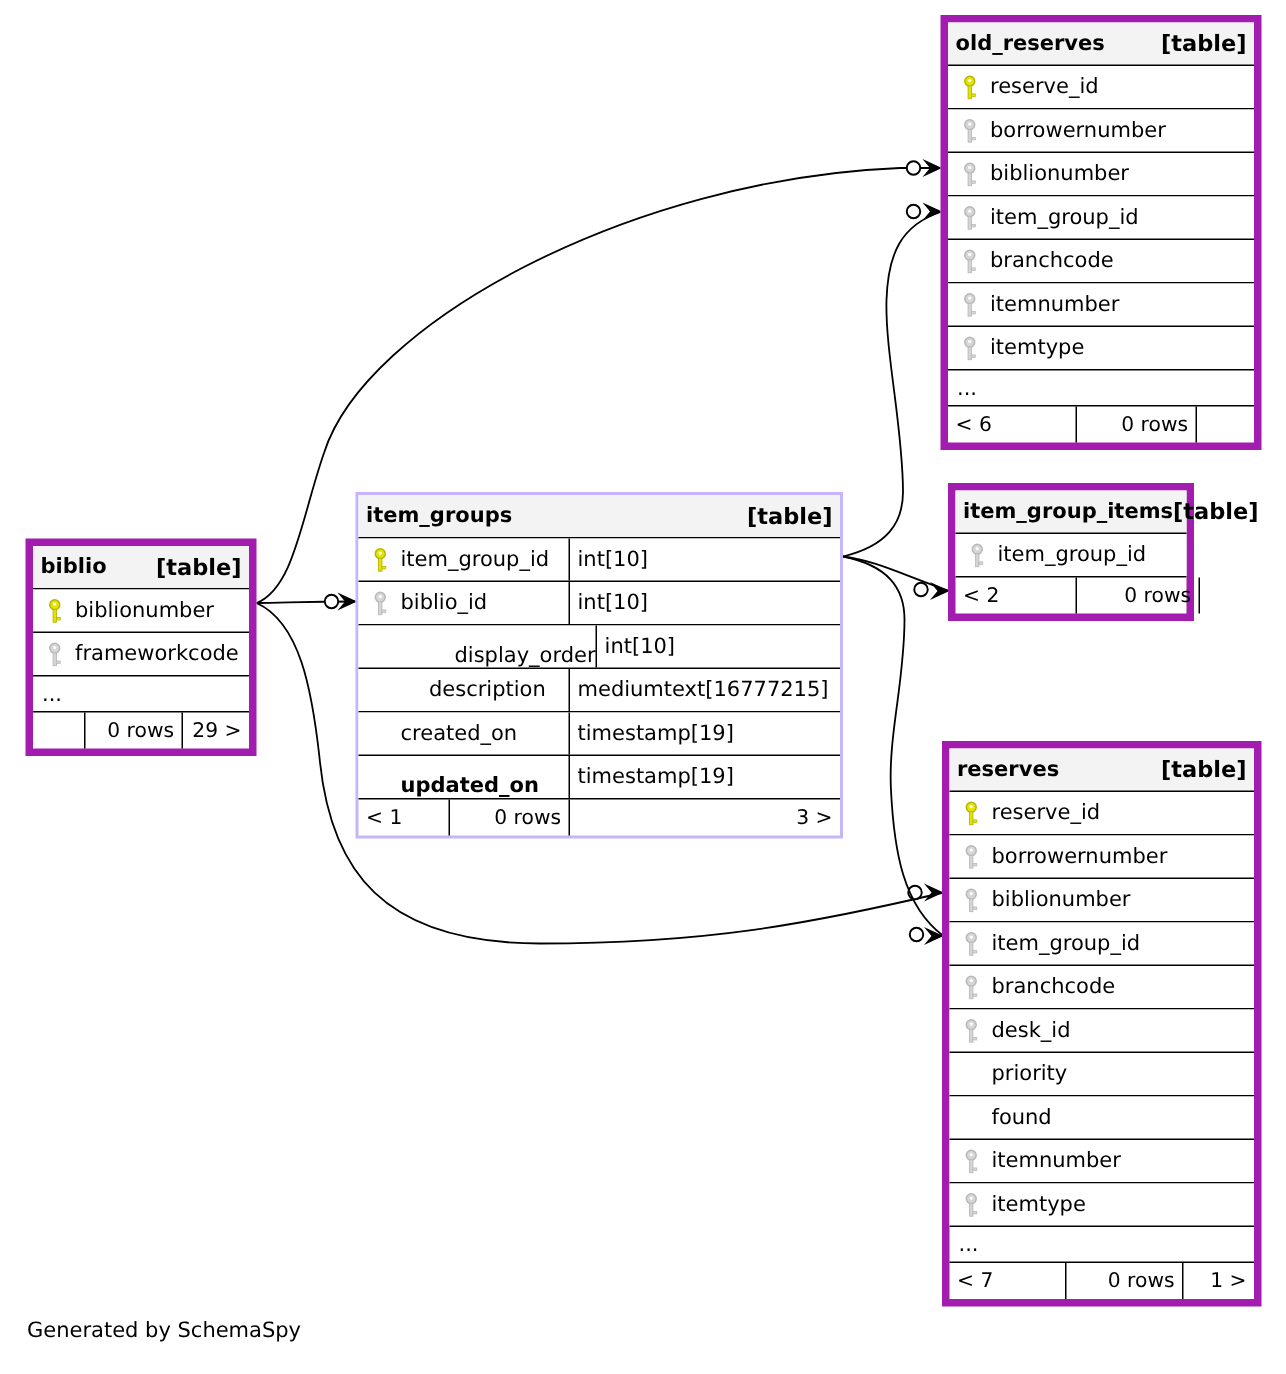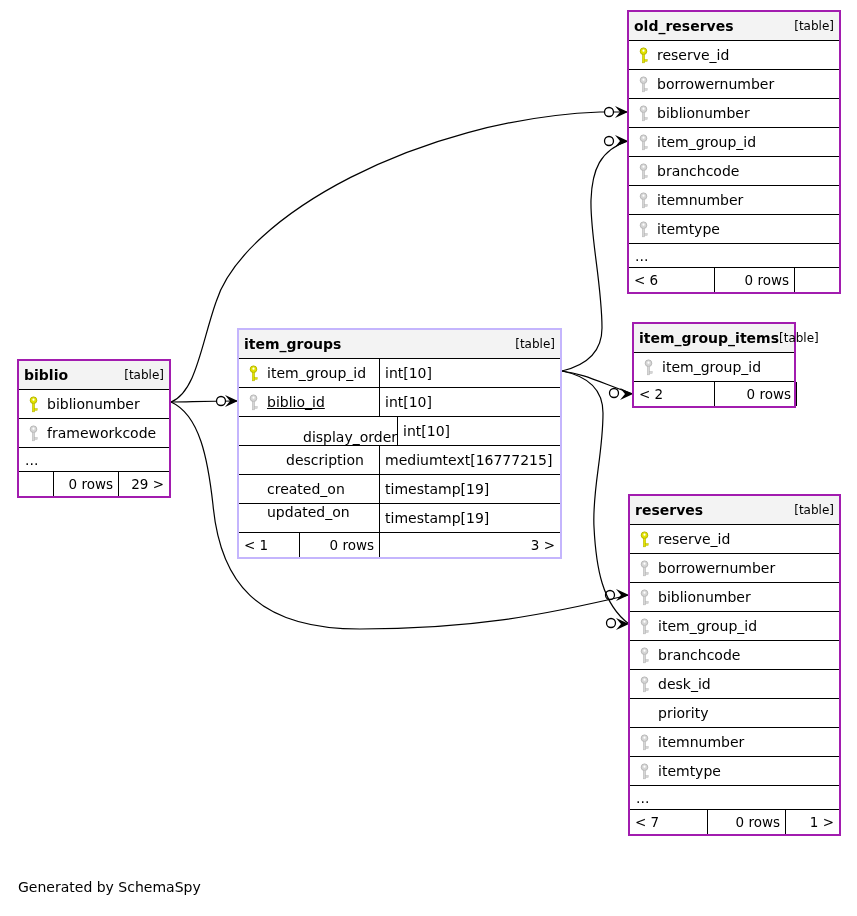--- a/index.html
+++ b/index.html
@@ -1,24 +1,24 @@
 <!DOCTYPE html>
 <html><head>
 <meta charset="utf-8">
 <style>
   html,body{margin:0;padding:0;background:#ffffff;}
   #canvas{position:relative;width:857px;height:916px;background:#ffffff;overflow:hidden;
           font-family:"DejaVu Sans","Liberation Sans",sans-serif;color:#000;}
   #edges{position:absolute;left:0;top:0;z-index:1;}
-  .tbl{position:absolute;z-index:2;background:#fff;border:2px solid #a21caf;box-sizing:border-box;}
+  .tbl{position:absolute;z-index:2;background:#fff;border:5px solid #a21caf;box-sizing:border-box;}
   .tbl.main{border:2px solid #c4b5fd;}
   .hdr{height:29px;background:#f3f3f3;border-bottom:1px solid #000;box-sizing:border-box;
        display:flex;justify-content:space-between;align-items:center;padding:0 5px;}
   .hdr .nm{font-weight:bold;font-size:14px;white-space:nowrap;}
-  .hdr .kind{font-size:12px;white-space:nowrap;}
+  .hdr .kind{font-size:15px;white-space:nowrap;font-weight:bold;}
   .row{height:29px;border-bottom:1px solid #000;box-sizing:border-box;
        display:flex;align-items:center;font-size:14px;background:#fff;}
   .row:last-of-type{border-bottom:none;}
   .keyspot{width:28px;display:flex;justify-content:center;align-items:center;flex:0 0 28px;}
   .cname{white-space:nowrap;}
   .namecell{display:flex;align-items:center;height:100%;border-right:1px solid #000;box-sizing:border-box;flex:0 0 141px;}
   .typecell{padding-left:5px;font-size:14px;white-space:nowrap;}
   .ell{height:24px;border-bottom:1px solid #000;box-sizing:border-box;display:flex;align-items:center;
        padding-left:6px;font-size:14px;}
   .ftr{height:24px;display:flex;box-sizing:border-box;font-size:13.5px;}
@@ -278,20 +278,26 @@
           </div>
         </div>
         <div class="row">
           <div style="display: flex; align-items: center; height: 100%; flex: 1 1 0%;">
             <span class="keyspot"></span>
             <span class="cname">priority</span>
           </div>
         </div>
         <div class="row">
           <div style="display: flex; align-items: center; height: 100%; flex: 1 1 0%;">
+            <span class="keyspot"></span>
+            <span class="cname">found</span>
+          </div>
+        </div>
+        <div class="row">
+          <div style="display: flex; align-items: center; height: 100%; flex: 1 1 0%;">
             <span class="keyspot">
               <svg width="11" height="17" viewBox="0 0 11 17">
                 <circle cx="5.5" cy="4.2" r="3.3" fill="#d6d6d6" stroke="#b8b8b8" stroke-width="1"></circle>
                 <circle cx="5.5" cy="3.7" r="1.1" fill="#ffffff"></circle>
                 <rect x="4.4" y="7.2" width="2.2" height="8.6" fill="#d6d6d6" stroke="#b8b8b8" stroke-width="0.6"></rect>
                 <rect x="6.6" y="12.6" width="2.6" height="1.7" fill="#d6d6d6" stroke="#b8b8b8" stroke-width="0.5"></rect>
               </svg>
             </span>
             <span class="cname">itemnumber</span>
           </div>
@@ -331,21 +337,21 @@
                 <circle cx="5.5" cy="3.7" r="1.1" fill="#ffffff"></circle>
                 <rect x="4.4" y="7.2" width="2.2" height="8.6" fill="#e4e400" stroke="#b5b500" stroke-width="0.6"></rect>
                 <rect x="6.6" y="12.6" width="2.6" height="1.7" fill="#e4e400" stroke="#b5b500" stroke-width="0.5"></rect>
               </svg>
             </span>
             <span class="cname">item_group_id</span>
           </div>
           <span class="typecell">int[10]</span>
         </div>
         <div class="row">
-          <div class="namecell" style="display: flex; align-items: center; height: 100%; text-decoration: underline;">
+          <div class="namecell" style="display: flex; align-items: center; height: 100%;">
             <span class="keyspot">
               <svg width="11" height="17" viewBox="0 0 11 17">
                 <circle cx="5.5" cy="4.2" r="3.3" fill="#d6d6d6" stroke="#b8b8b8" stroke-width="1"></circle>
                 <circle cx="5.5" cy="3.7" r="1.1" fill="#ffffff"></circle>
                 <rect x="4.4" y="7.2" width="2.2" height="8.6" fill="#d6d6d6" stroke="#b8b8b8" stroke-width="0.6"></rect>
                 <rect x="6.6" y="12.6" width="2.6" height="1.7" fill="#d6d6d6" stroke="#b8b8b8" stroke-width="0.5"></rect>
               </svg>
             </span>
             <span class="cname">biblio_id</span>
           </div>
@@ -366,21 +372,21 @@
           <span class="typecell">mediumtext[16777215]</span>
         </div>
         <div class="row">
           <div class="namecell" style="display: flex; align-items: center; height: 100%;">
             <span class="keyspot"></span>
             <span class="cname">created_on</span>
           </div>
           <span class="typecell">timestamp[19]</span>
         </div>
         <div class="row">
-          <div class="namecell" style="display: flex; align-items: flex-start; height: 100%;">
+          <div class="namecell" style="display: flex; align-items: flex-end; height: 100%; font-weight: bold;">
             <span class="keyspot"></span>
             <span class="cname">updated_on</span>
           </div>
           <span class="typecell">timestamp[19]</span>
         </div>
         <div class="ftr">
           <div class="fcell b l" style="flex: 0 0 61px;">&lt; 1</div>
           <div class="fcell b r" style="flex: 0 0 80px; justify-content: flex-end;">0 rows</div>
           <div class="fcell r">3 &gt;</div>
         </div>

